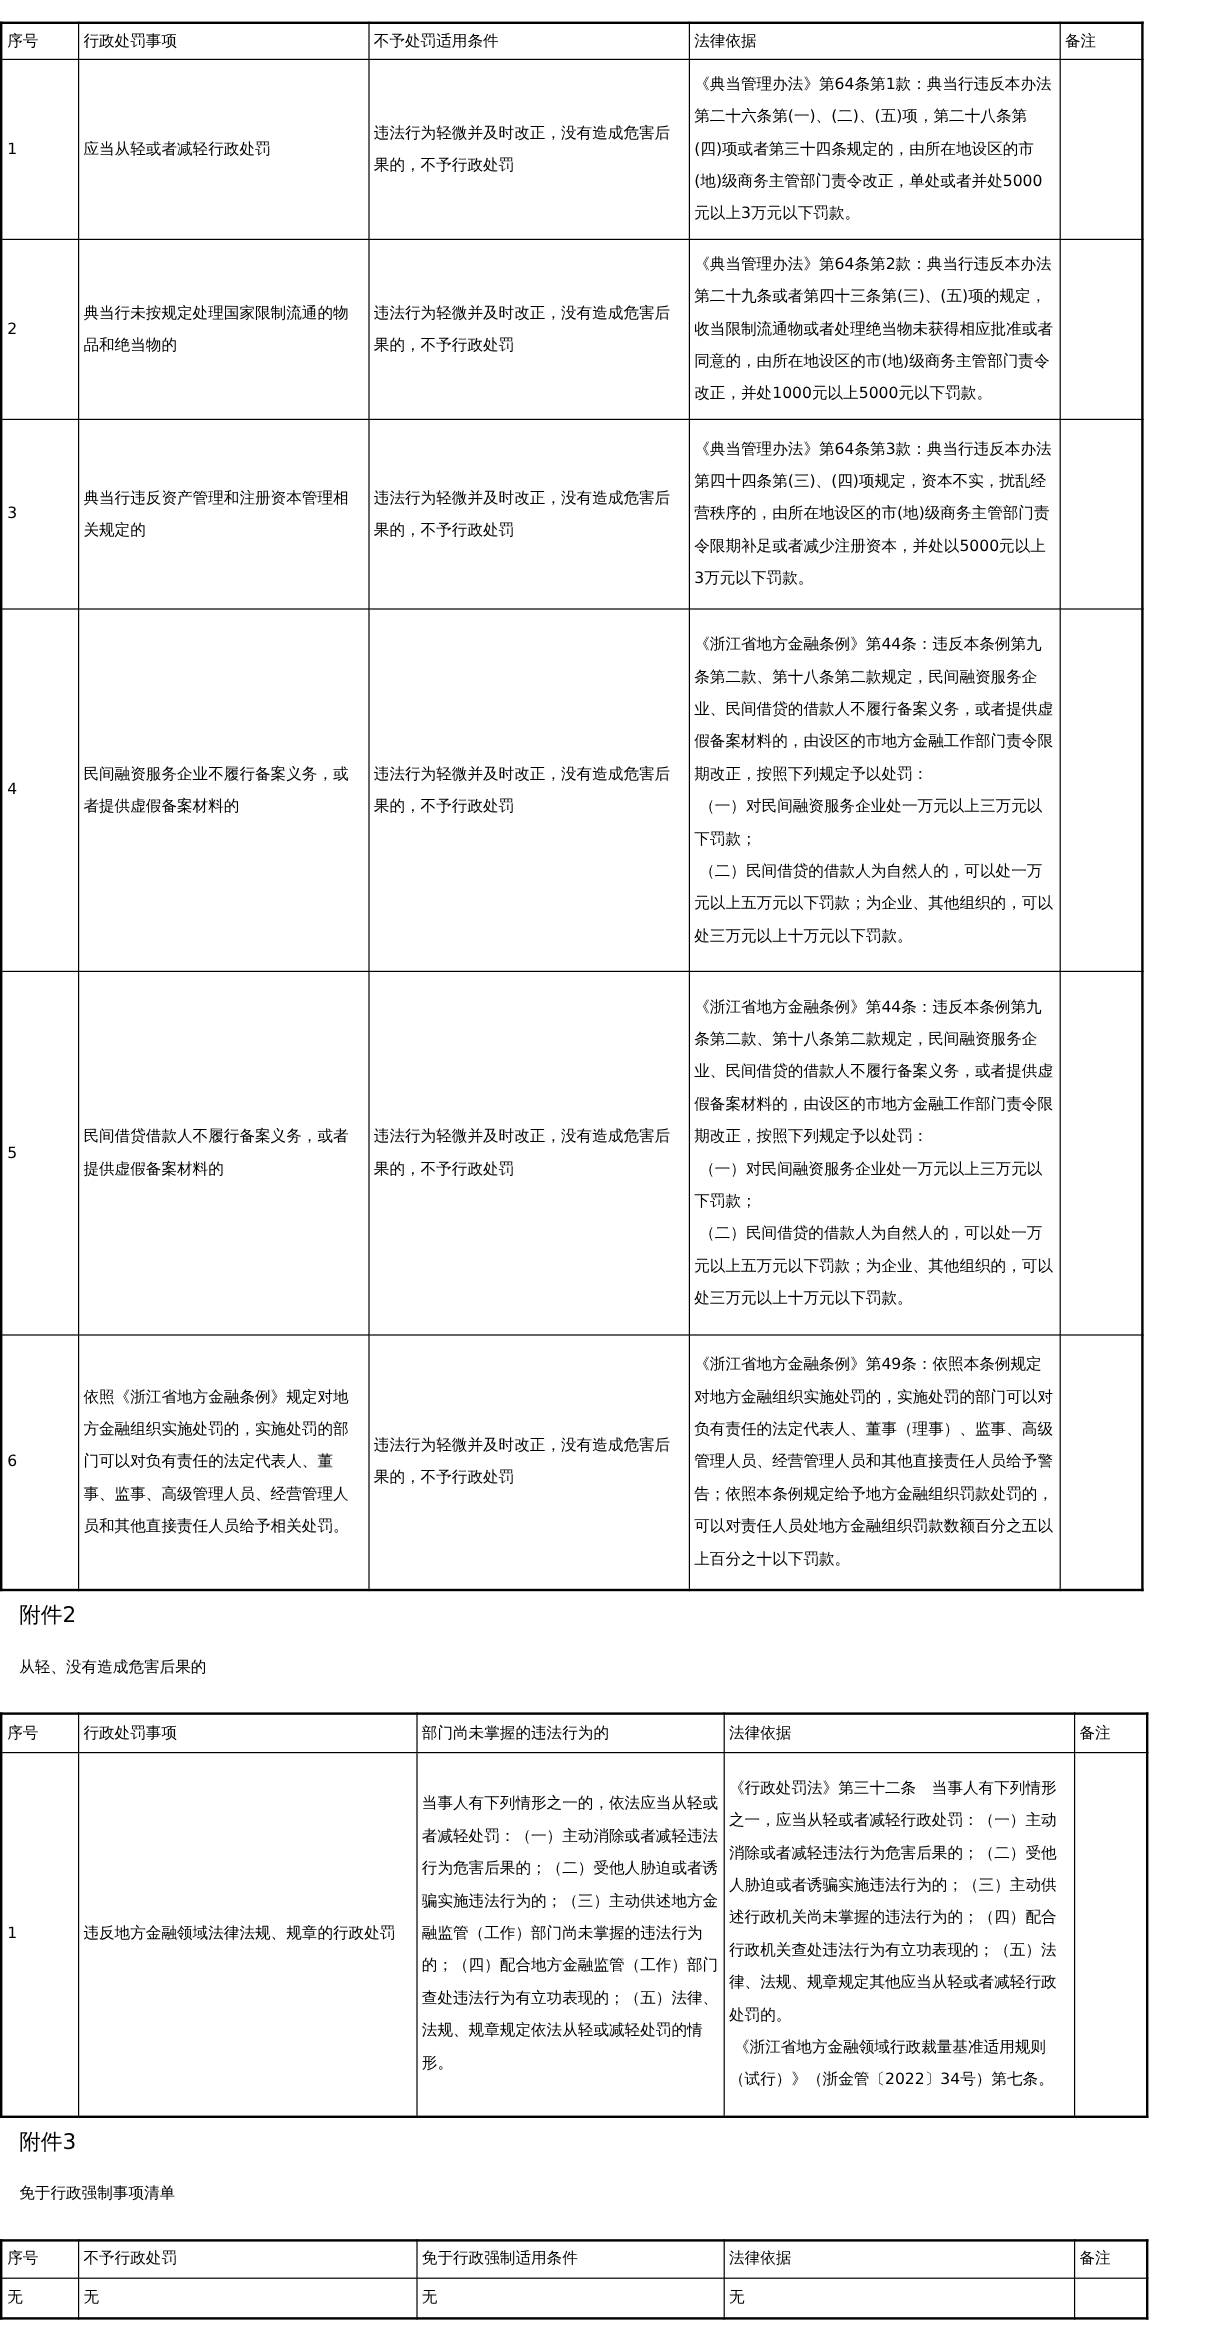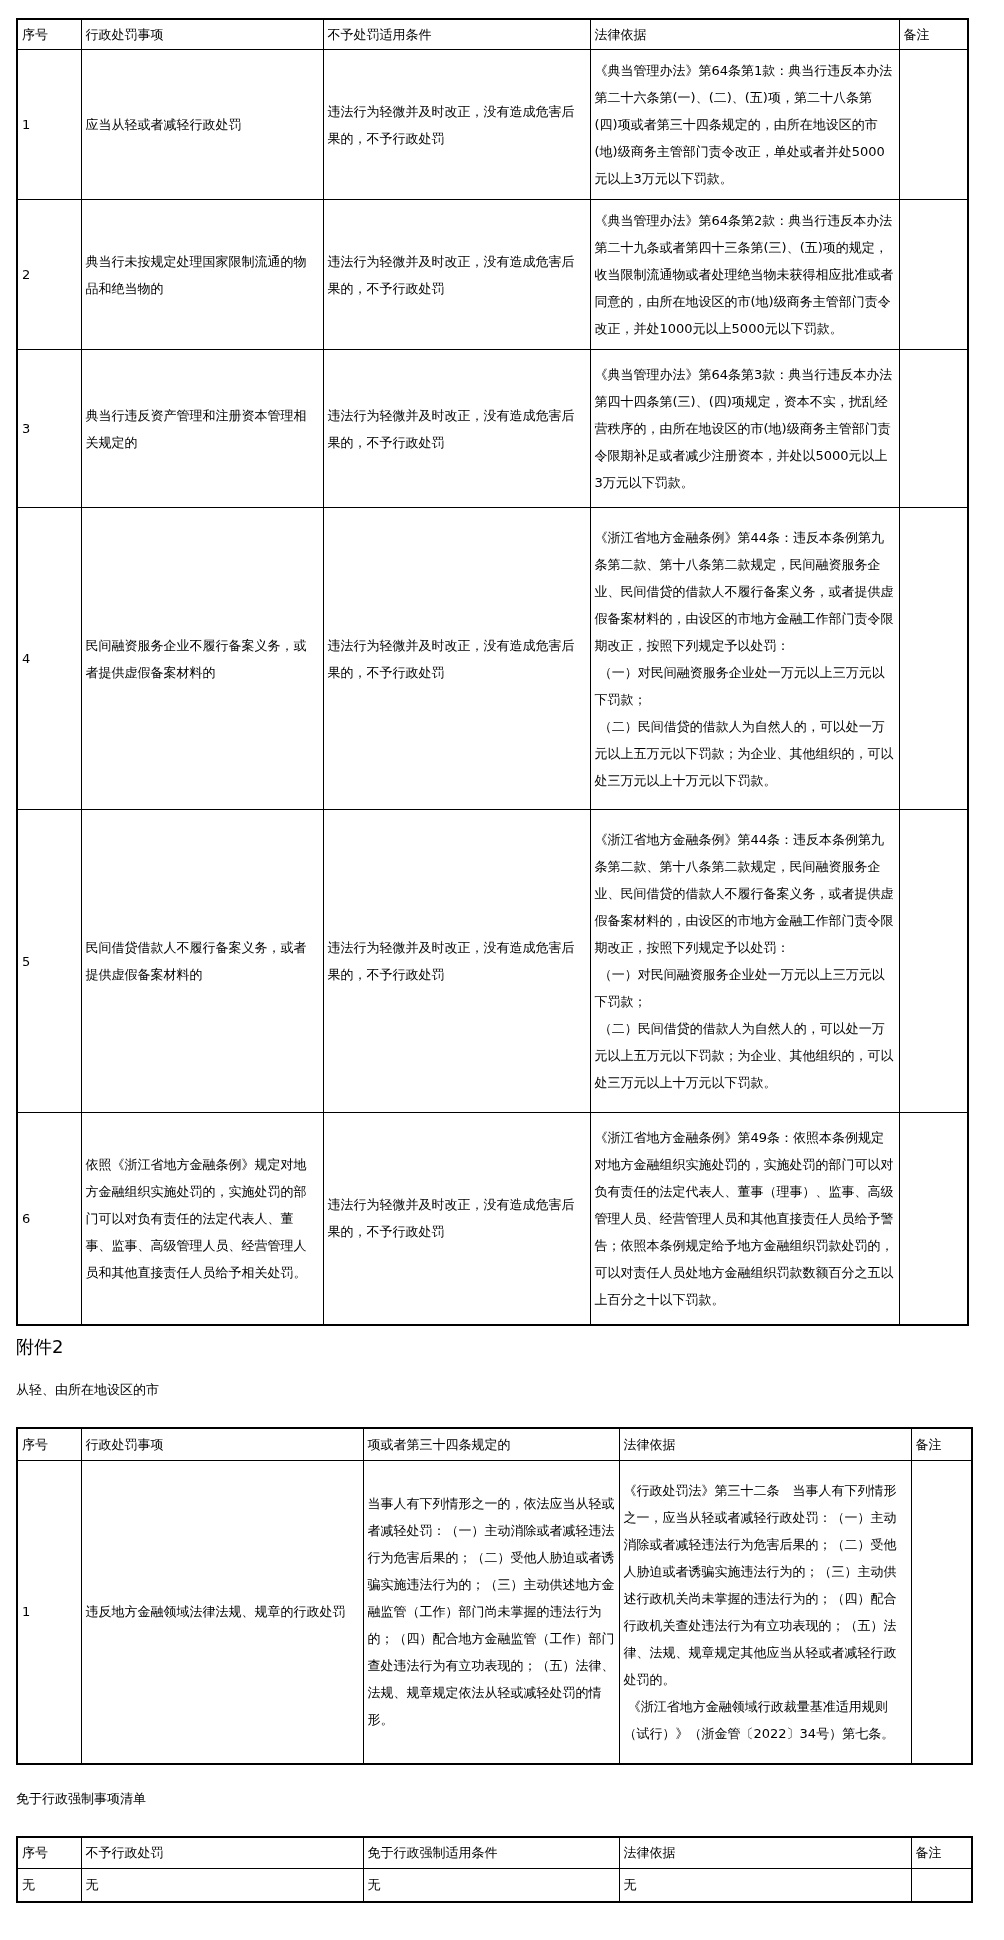--- a/index.html
+++ b/index.html
@@ -12,21 +12,20 @@
     height: 1940px;
     overflow: hidden;
     font-family: "DejaVu Sans", "Liberation Sans", sans-serif;
     color: #000000;
   }
   .page { padding-top: 18px; }
 
   table.doc-table {
     border-collapse: collapse;
     table-layout: fixed;
-    margin-left: 16px;
     border: 2px solid #000;
   }
   table.t1 { width: 951px; }
   table.t2, table.t3 { width: 955px; }
 
   table.doc-table th,
   table.doc-table td {
     border: 1px solid #000;
     font-weight: normal;
     text-align: left;
@@ -130,49 +129,50 @@
       <td>6</td>
       <td>依照《浙江省地方金融条例》规定对地方金融组织实施处罚的，实施处罚的部门可以对负有责任的法定代表人、董事、监事、高级管理人员、经营管理人员和其他直接责任人员给予相关处罚。</td>
       <td>违法行为轻微并及时改正，没有造成危害后果的，不予行政处罚</td>
       <td>《浙江省地方金融条例》第49条：依照本条例规定对地方金融组织实施处罚的，实施处罚的部门可以对负有责任的法定代表人、董事（理事）、监事、高级管理人员、经营管理人员和其他直接责任人员给予警告；依照本条例规定给予地方金融组织罚款处罚的，可以对责任人员处地方金融组织罚款数额百分之五以上百分之十以下罚款。</td>
       <td></td>
     </tr>
   </tbody>
     </table>
 
   <p class="att-label">附件2</p>
-  <p class="att-title">从轻、由所在地设区的市</p>
+  <p class="att-title">从轻、没有造成危害后果的</p>
 
   <table class="doc-table t2">
     <colgroup>
       <col style="width:64px">
         <col style="width:282px">
         <col style="width:256px">
         <col style="width:292px">
         <col style="width:61px">
     </colgroup>
     <tbody>
         <tr class="hdr">
       <th>序号</th>
       <th>行政处罚事项</th>
-      <th>项或者第三十四条规定的</th>
+      <th>部门尚未掌握的违法行为的</th>
       <th>法律依据</th>
       <th>备注</th>
     </tr>
     <tr class="r1">
       <td>1</td>
       <td>违反地方金融领域法律法规、规章的行政处罚</td>
       <td>当事人有下列情形之一的，依法应当从轻或者减轻处罚：（一）主动消除或者减轻违法行为危害后果的；（二）受他人胁迫或者诱骗实施违法行为的；（三）主动供述地方金融监管（工作）部门尚未掌握的违法行为的；（四）配合地方金融监管（工作）部门查处违法行为有立功表现的；（五）法律、法规、规章规定依法从轻或减轻处罚的情形。</td>
       <td>《行政处罚法》第三十二条　当事人有下列情形之一，应当从轻或者减轻行政处罚：（一）主动消除或者减轻违法行为危害后果的；（二）受他人胁迫或者诱骗实施违法行为的；（三）主动供述行政机关尚未掌握的违法行为的；（四）配合行政机关查处违法行为有立功表现的；（五）法律、法规、规章规定其他应当从轻或者减轻行政处罚的。
  《浙江省地方金融领域行政裁量基准适用规则（试行）》（浙金管〔2022〕34号）第七条。</td>
       <td></td>
     </tr>
   </tbody>
     </table>
 
+  <p class="att-label">附件3</p>
   <p class="att-title">免于行政强制事项清单</p>
 
   <table class="doc-table t3">
     <colgroup>
       <col style="width:64px">
         <col style="width:282px">
         <col style="width:256px">
         <col style="width:292px">
         <col style="width:61px">
     </colgroup>

